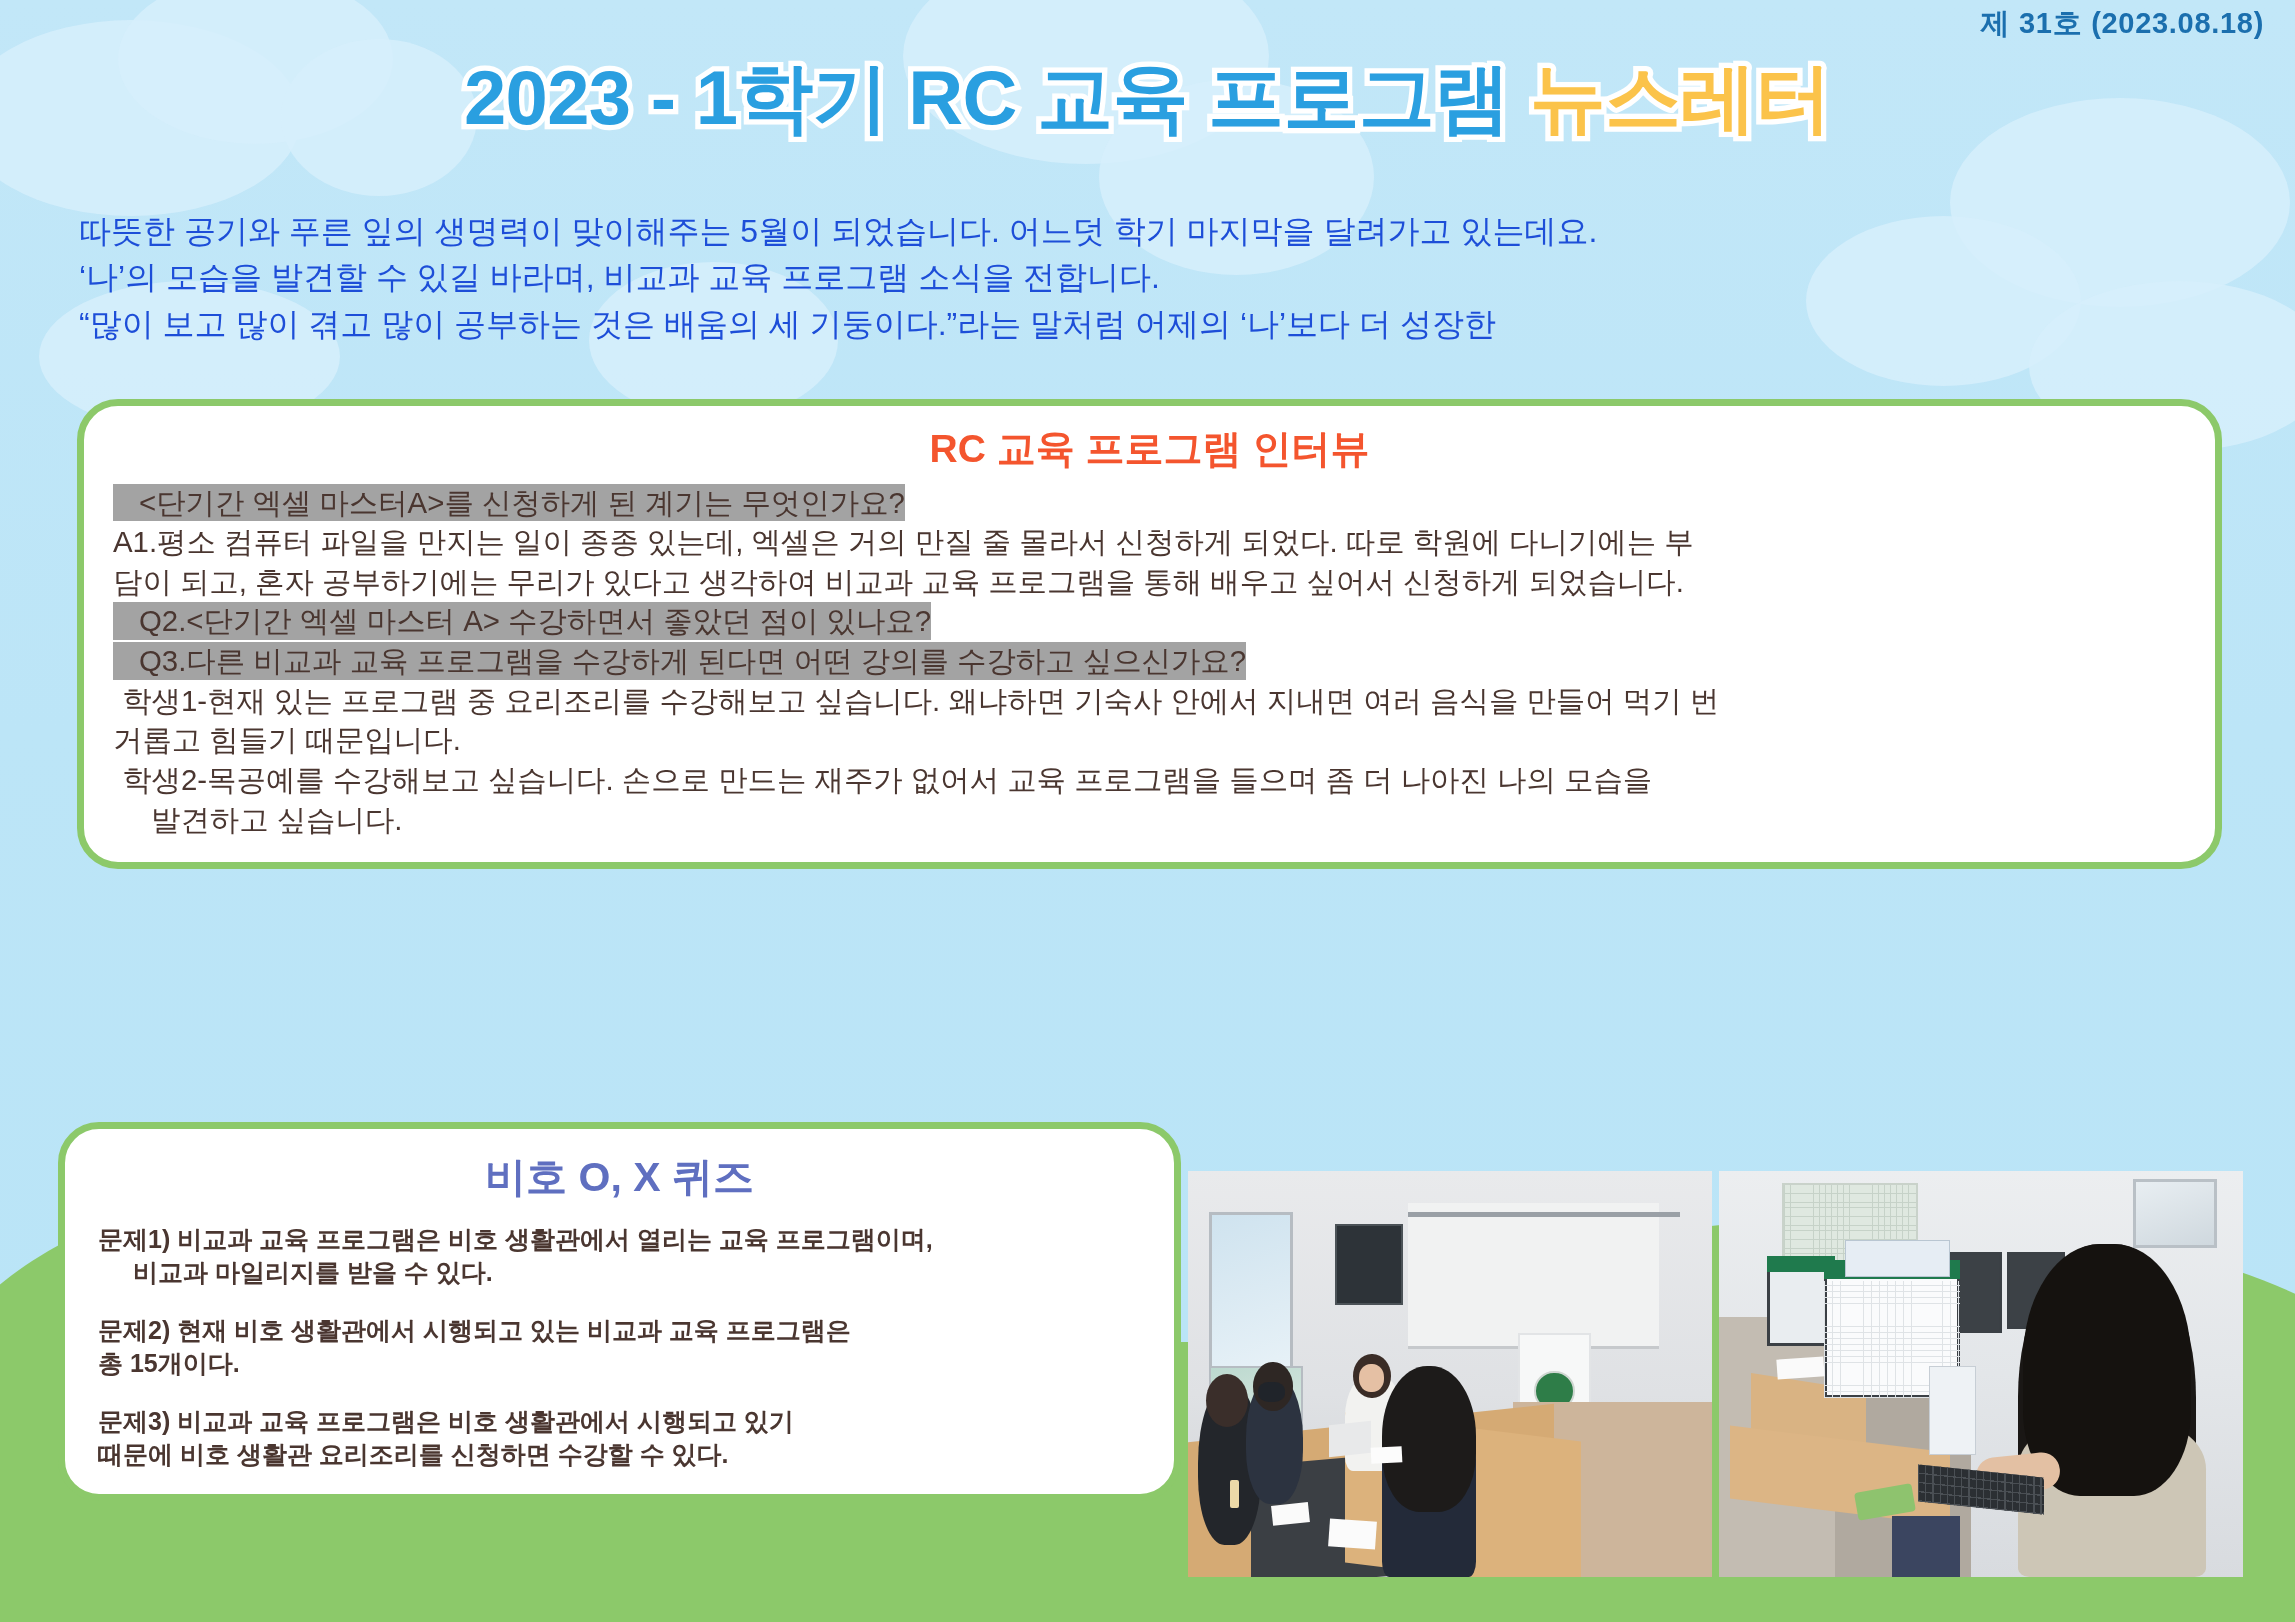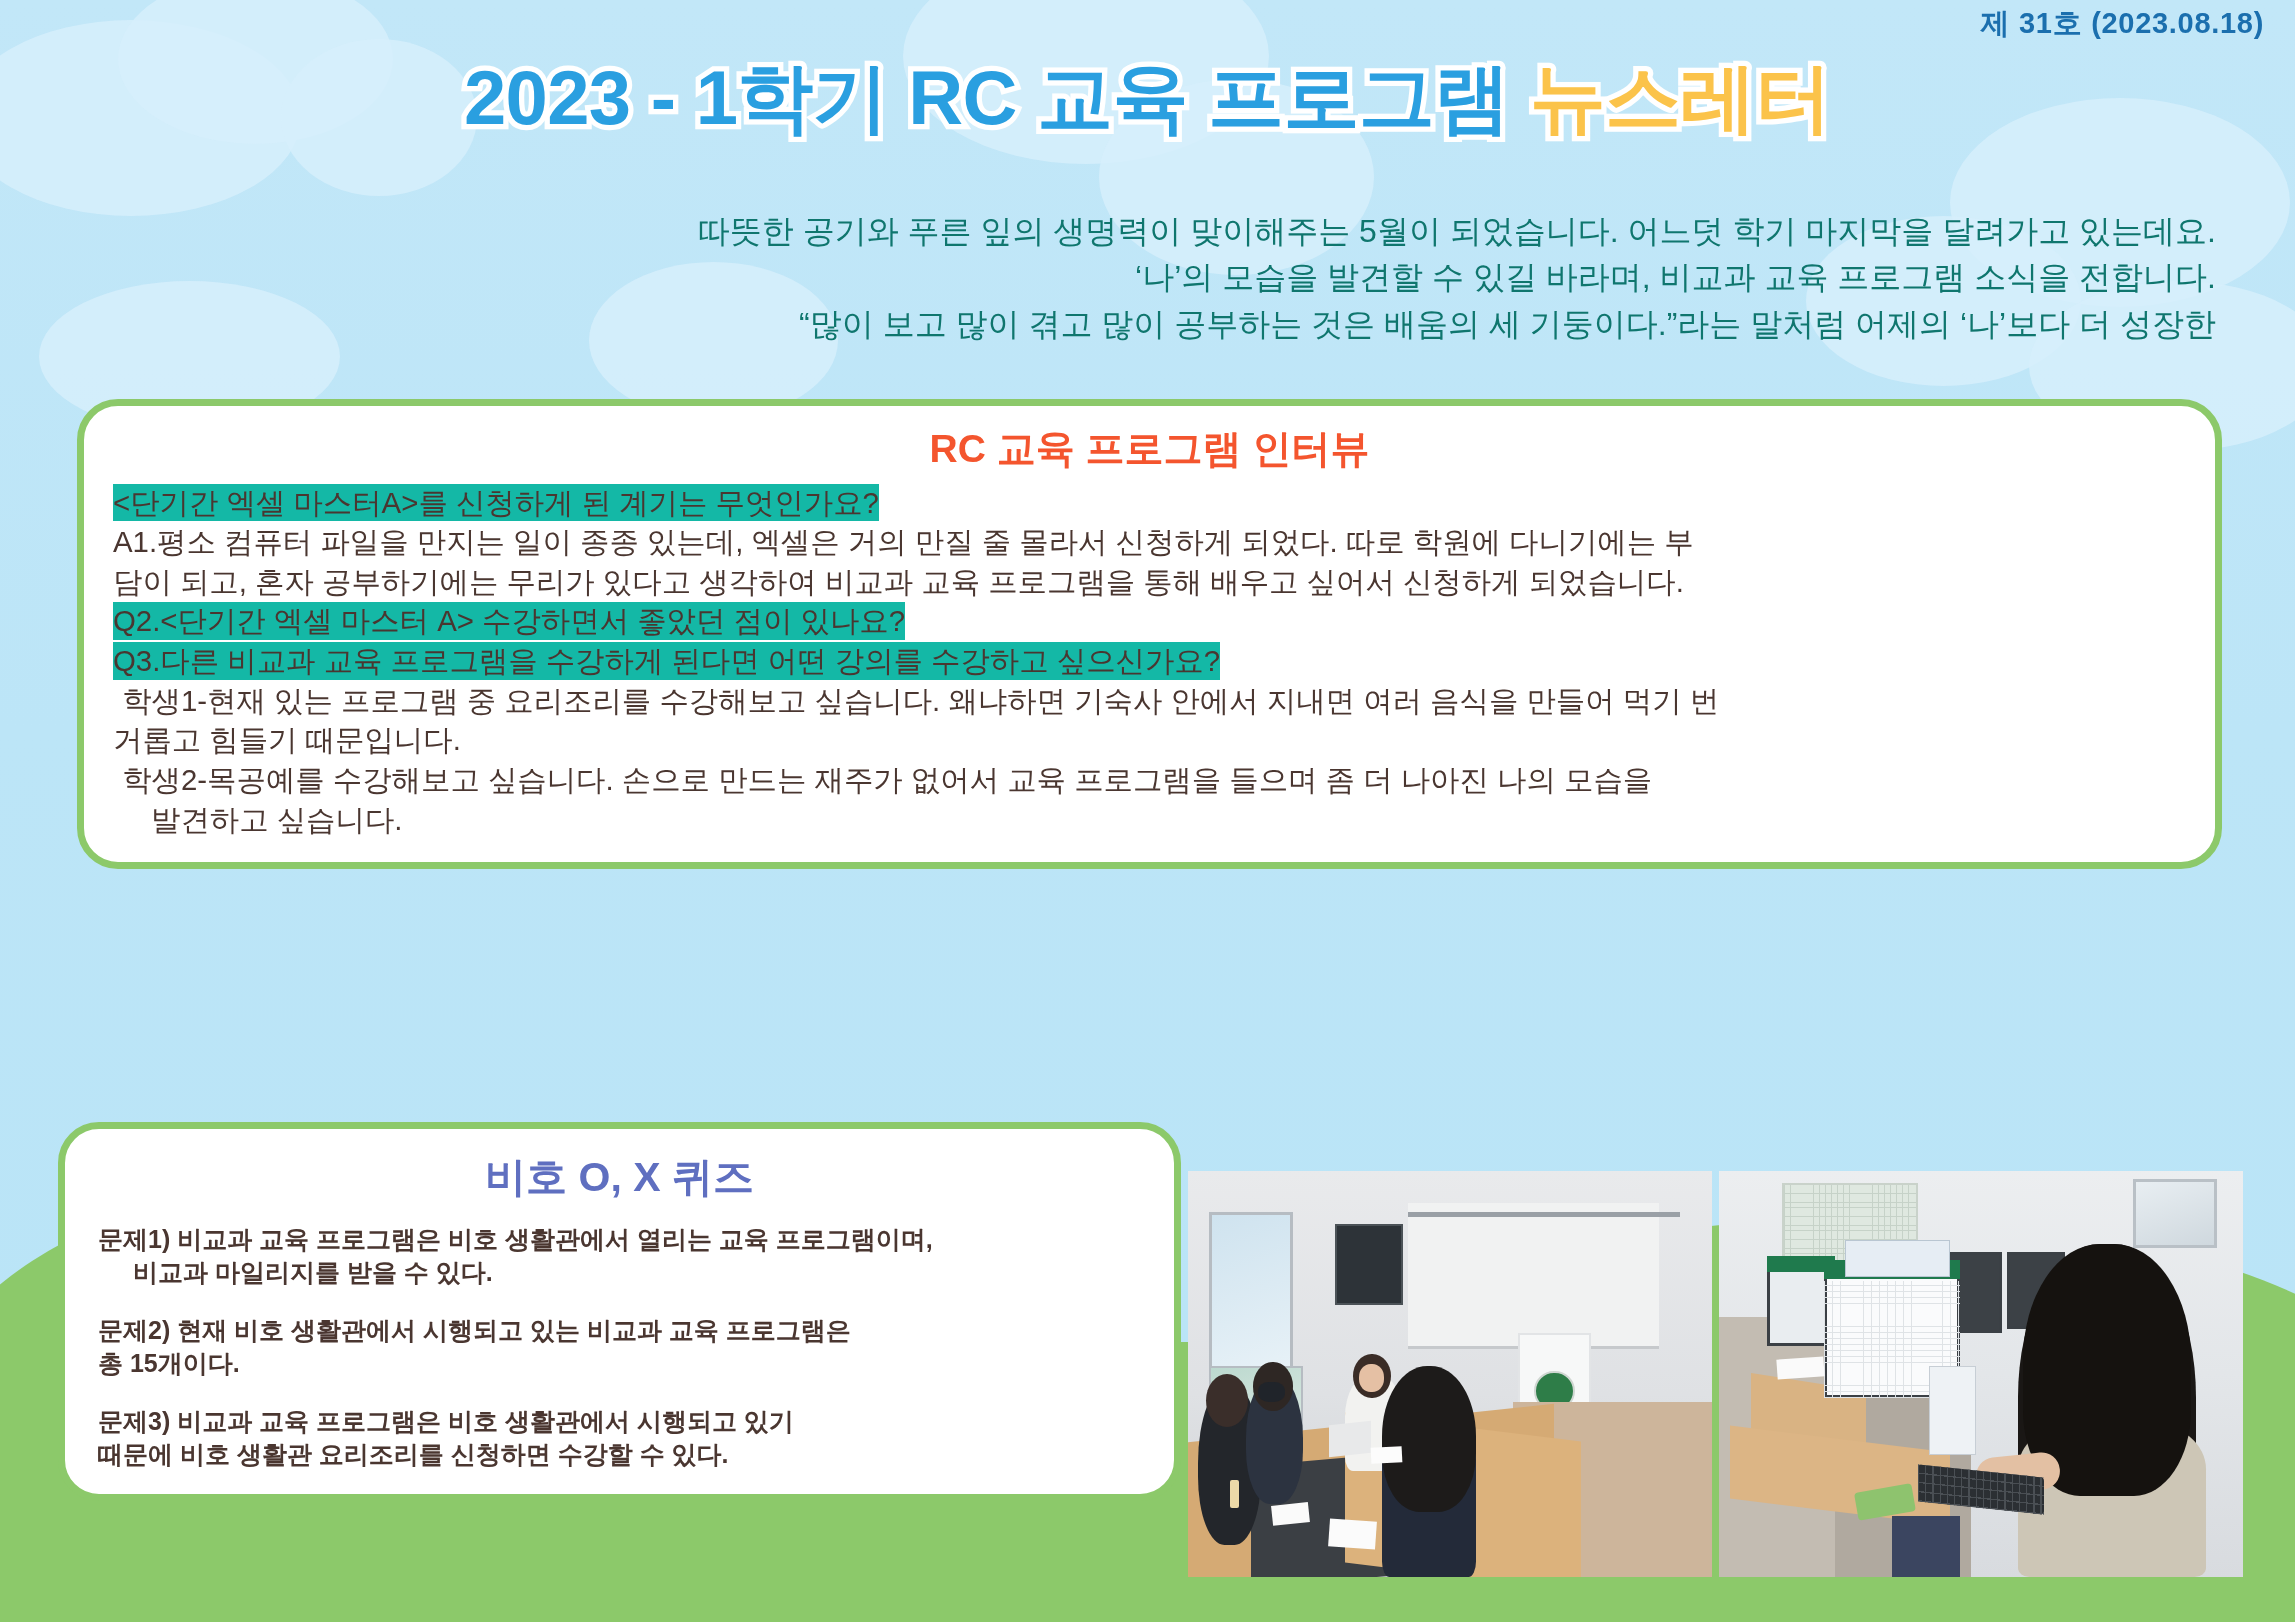--- a/index.html
+++ b/index.html
@@ -89,22 +89,22 @@
     -webkit-text-stroke: 10.5px #ffffff;
     paint-order: stroke fill;
   }
   .main-title .blue { color: #2a9fe0; }
   .main-title .yellow { color: #fbc34a; margin-top: 24px; }
 
   
   .intro {
     position: absolute;
     left: 0; right: 0; top: 208px;
-    text-align: right;
-    color: #0f766e;
+    text-align: left;
+    color: #1d4ed8;
     font-size: 32px;
     line-height: 1.45;
     font-weight: 500;
     z-index: 20;
     padding: 0 79px;
     box-sizing: border-box;
   }
   .intro div { white-space: nowrap; }
 
   
@@ -128,24 +128,25 @@
     margin: 6.5px 0 7.9px 0;
   }
   .qa-line {
     color: #4a3630;
     font-size: 29.4px;
     line-height: 1.28;
     font-weight: 500;
     margin: 0 0 2px 0;
   }
   .qa-line.hl {
-    background: #14b8a6;
+    background: #a3a3a3;
     display: block;
     width: fit-content;
     max-width: 100%;
+    padding-left: 26px;
   }
   .qa-line.hl-full {
     background: #fbeabf;
   }
   .qa-line.indent { padding-left: 9.2px; }
   .qa-line.indent2 { padding-left: 38px; }
 
   
   .quiz-panel {
     position: absolute;

